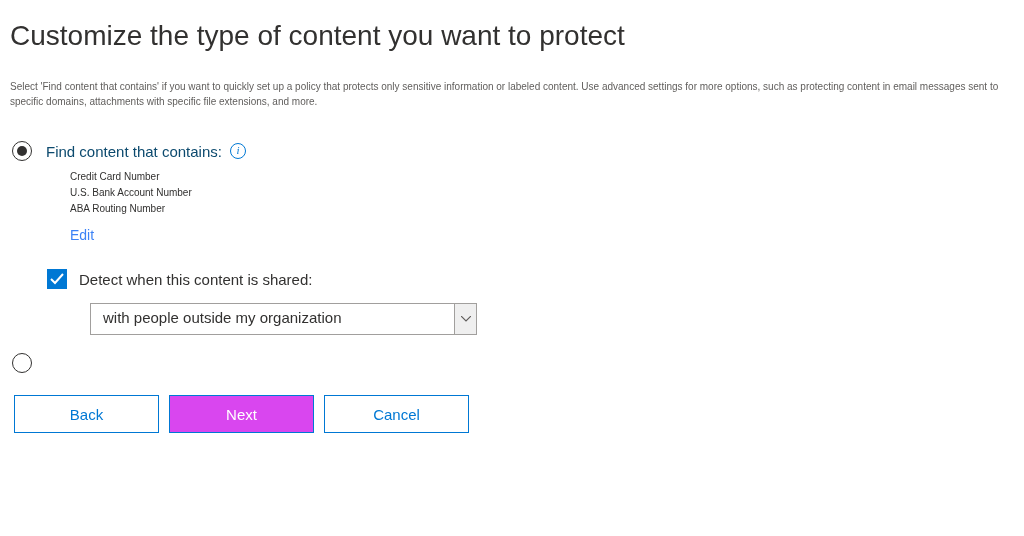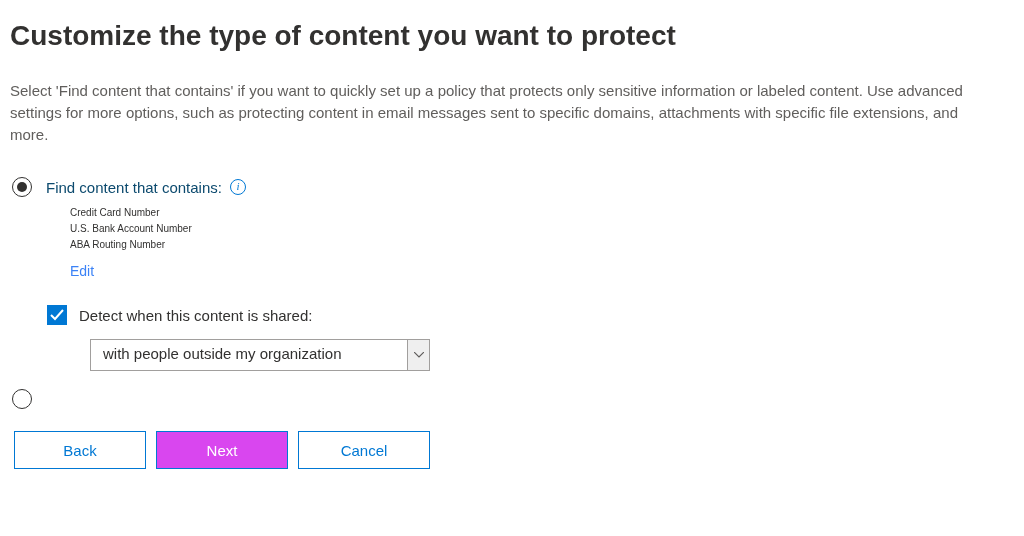--- a/index.html
+++ b/index.html
@@ -10,26 +10,26 @@
     body {
       font-family: "Segoe UI", -apple-system, BlinkMacSystemFont, sans-serif;
       font-size: 15px;
       color: #323130;
       background: #ffffff;
       padding: 20px 10px 20px 10px;
       width: 1024px;
     }
     .page-heading {
       font-size: 28px;
-      font-weight: 700;
+      font-weight: 400;
       color: #323130;
       margin-bottom: 28px;
     }
     .description {
-      font-size: 15px;
+      font-size: 10px;
       color: #605e5c;
       line-height: 1.45;
       margin-bottom: 32px;
       max-width: 990px;
     }
     .option-group {
       margin-left: 2px;
     }
     .radio-row {
       display: flex;
@@ -125,21 +125,21 @@
       height: 16px;
     }
     .checkbox-label {
       margin-left: 12px;
       font-size: 15px;
       color: #323130;
     }
     .select-wrapper {
       margin-left: 78px;
       display: flex;
-      width: 340px;
+      width: 387px;
       height: 32px;
       border: 1px solid #a19f9d;
     }
     .select-value {
       flex: 1;
       padding: 5px 12px;
       font-size: 15px;
       color: #323130;
       background: #ffffff;
     }
@@ -155,21 +155,21 @@
     .select-arrow svg {
       width: 10px;
       height: 6px;
     }
     .button-row {
       display: flex;
       gap: 10px;
       margin-left: 2px;
     }
     .btn {
-      width: 132px;
+      width: 145px;
       height: 38px;
       border: 1px solid #0078d4;
       background: #ffffff;
       color: #0078d4;
       font-size: 15px;
       font-family: inherit;
       cursor: pointer;
       display: flex;
       align-items: center;
       justify-content: center;

